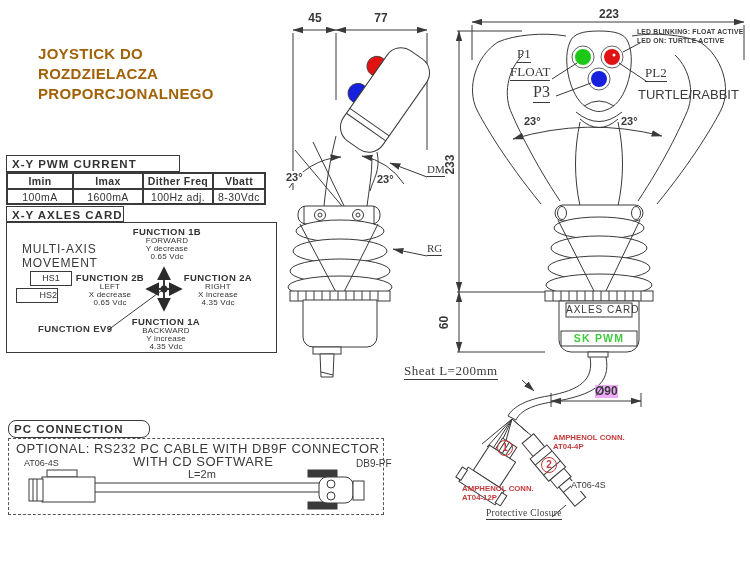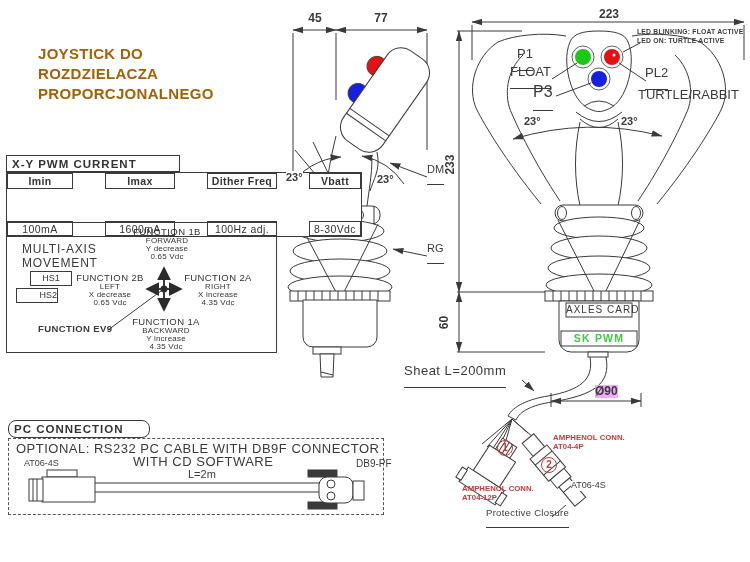--- a/index.html
+++ b/index.html
@@ -1,33 +1,33 @@
 <!DOCTYPE html>
 <html><head>
 <meta charset="utf-8">
 <style>
   html,body{margin:0;padding:0;background:#fff;}
   #canvas{position:relative;width:750px;height:562px;background:#fff;overflow:hidden;
           font-family:"Liberation Sans",sans-serif;color:#333;}
   svg{position:absolute;left:0;top:0;z-index:1;}
   .lbl{position:absolute;z-index:2;white-space:nowrap;color:#3a3a3a;line-height:1.1;}
   .b{font-weight:bold;}
-  .u{border-bottom:1px solid #3a3a3a;padding-bottom:9px;}
+  .u{border-bottom:1px solid #3a3a3a;padding-bottom:1px;font-family:Liberation Serif, serif;}
   .ctr{text-align:center;}
   .cad{letter-spacing:0.6px;}
   .rot{transform:rotate(-90deg);}
   .box{position:absolute;z-index:2;border:1.5px solid #3a3a3a;background:#fff;box-sizing:border-box;}
   .titlebox{font-weight:bold;font-size:11.5px;letter-spacing:1px;padding:2px 0 0 5px;}
   #pwm-grid{position:absolute;left:6px;top:172px;z-index:2;display:grid;
-            grid-template-columns:66px 70px 70px 52px;border:1.5px solid #3a3a3a;background:#fff;gap:32px;}
+            grid-template-columns:66px 70px 70px 52px;border:1.5px solid #3a3a3a;background:#fff;}
   #pwm-grid div{border:0.8px solid #3a3a3a;font-size:10.5px;text-align:center;
             padding-top:1px;height:12.5px;letter-spacing:0.4px;}
   .dash{position:absolute;z-index:0;border:1.6px dashed #555;background:transparent;box-sizing:border-box;}
   .fnblock{position:absolute;z-index:2;text-align:center;}
-  .fnblock .nm{font-size:9.5px;font-weight:normal;letter-spacing:0.4px;}
+  .fnblock .nm{font-size:9.5px;font-weight:bold;letter-spacing:0.4px;}
   .fnblock .sub{font-size:8px;line-height:8.2px;letter-spacing:0.2px;}
   .hsbox{position:absolute;z-index:2;border:1.2px solid #3a3a3a;font-size:9px;
          text-align:center;width:40px;height:12px;padding-top:1px;background:#fff;}
 </style>
 </head>
 <body>
 
 <div id="canvas">
 
 <svg width="750" height="562" viewBox="0 0 750 562">
@@ -207,20 +207,21 @@
   <div class="b">Imin</div>
   <div class="b">Imax</div>
   <div class="b">Dither Freq</div>
   <div class="b">Vbatt</div>
   <div>100mA</div>
   <div>1600mA</div>
   <div>100Hz adj.</div>
   <div>8-30Vdc</div>
 </div>
 
+<div class="box titlebox cad" style="left:6px;top:206px;width:118px;height:16px;">X-Y AXLES CARD</div>
 <div class="box" style="left:6px;top:222px;width:271px;height:131px;background:transparent;"></div>
 
 <div class="lbl cad" style="left:22px;top:242px;font-size:12px;line-height:14px;letter-spacing:0.8px;">
   <div>MULTI-AXIS</div>
   <div>MOVEMENT</div>
 </div>
 <div class="hsbox" style="left:30px;top:271px;">HS1</div>
 <div class="hsbox" style="left:16px;top:288px;text-align:right;">HS2</div>
 
 <div class="fnblock" style="left:121px;top:226px;width:92px;">

